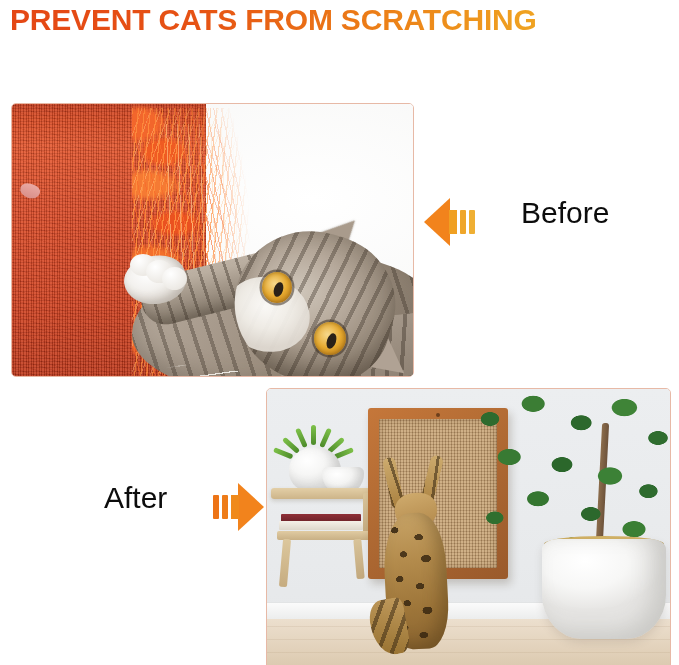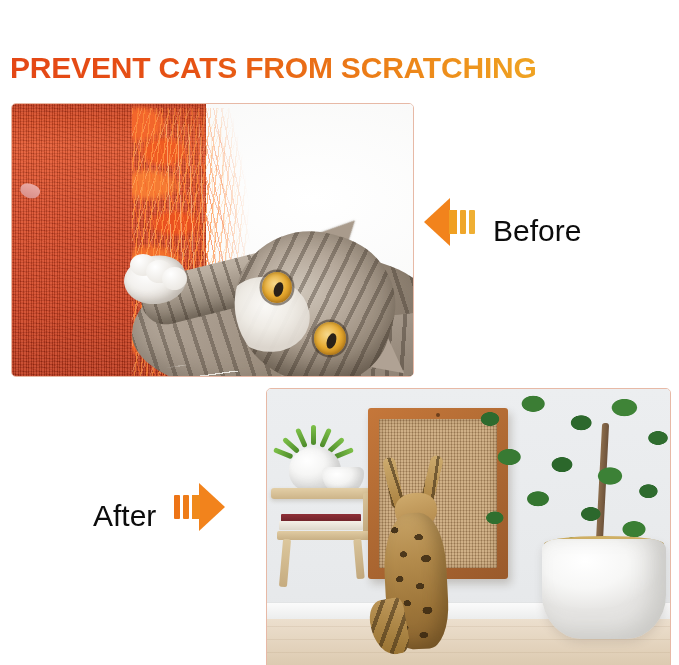--- a/index.html
+++ b/index.html
@@ -14,21 +14,21 @@
 
   
   .headline{
     position:absolute;left:10px;top:1px;width:660px;
     font-weight:bold;
     font-size:30px;
     line-height:38px;
     letter-spacing:-0.2px;
     text-transform:uppercase;
   }
-  .headline .ln{display:block;white-space:nowrap;margin-top:48px;}
+  .headline .ln{display:block;white-space:nowrap;}
   .headline .ln1{
     background:linear-gradient(90deg,#E44715 0%,#E65214 28%,#EC7F17 56%,#EFA121 78%,#EFB02A 100%);
     -webkit-background-clip:text;background-clip:text;color:transparent;
     -webkit-text-fill-color:transparent;
   }
   .headline .ln2{
     background:linear-gradient(90deg,#E44715 0%,#E75C14 30%,#ED8A18 60%,#EFA624 85%,#EFB32C 100%);
     -webkit-background-clip:text;background-clip:text;color:transparent;
     -webkit-text-fill-color:transparent;
   }
@@ -321,23 +321,23 @@
   .af-cat-tail{
     position:absolute;left:104px;top:210px;width:36px;height:56px;
     border-radius:40% 20% 30% 60%;
     background:linear-gradient(200deg,#c09a5c,#96702f);
     background-image:repeating-linear-gradient(120deg, rgba(52,36,16,.5) 0 4px, rgba(0,0,0,0) 4px 13px),
                      linear-gradient(200deg,#c09a5c,#96702f);
     transform:rotate(-10deg);
   }
 
   
-  .arrow-row{position:absolute;display:flex;align-items:flex-end;}
+  .arrow-row{position:absolute;display:flex;align-items:flex-start;gap:28px;}
   #before-row{left:424px;top:198px;}
-  #after-row{left:93px;top:483px;}
+  #after-row{left:104px;top:483px;}
   .ba-label{
     font-size:30px;color:#0c0c0c;line-height:1;white-space:nowrap;
     font-family:"Liberation Sans", sans-serif;
   }
   .arrow{position:relative;width:52px;height:48px;}
   .bar{position:absolute;top:12px;width:6px;height:24px;border-radius:1px;}
   .arrow-left .head{
     position:absolute;left:0;top:0;width:0;height:0;
     border-top:24px solid transparent;border-bottom:24px solid transparent;
     border-right:26px solid #F2831C;

